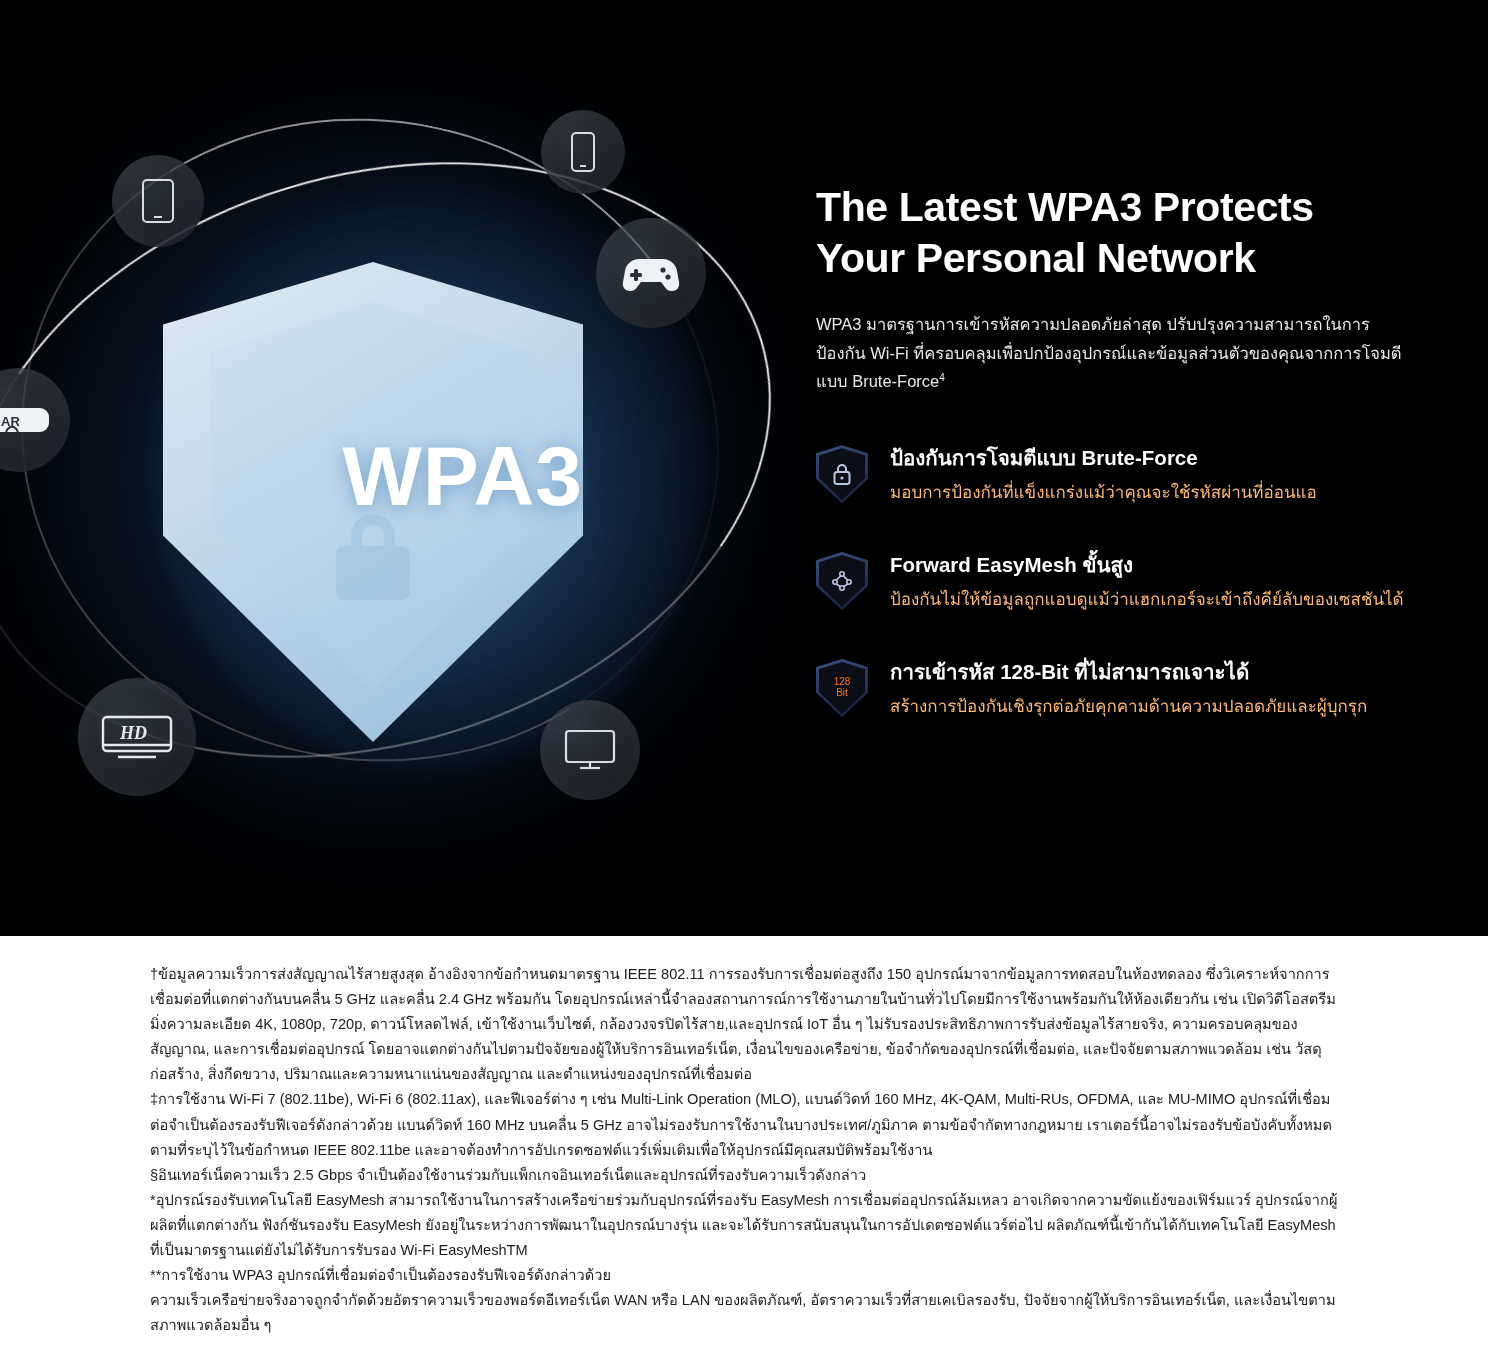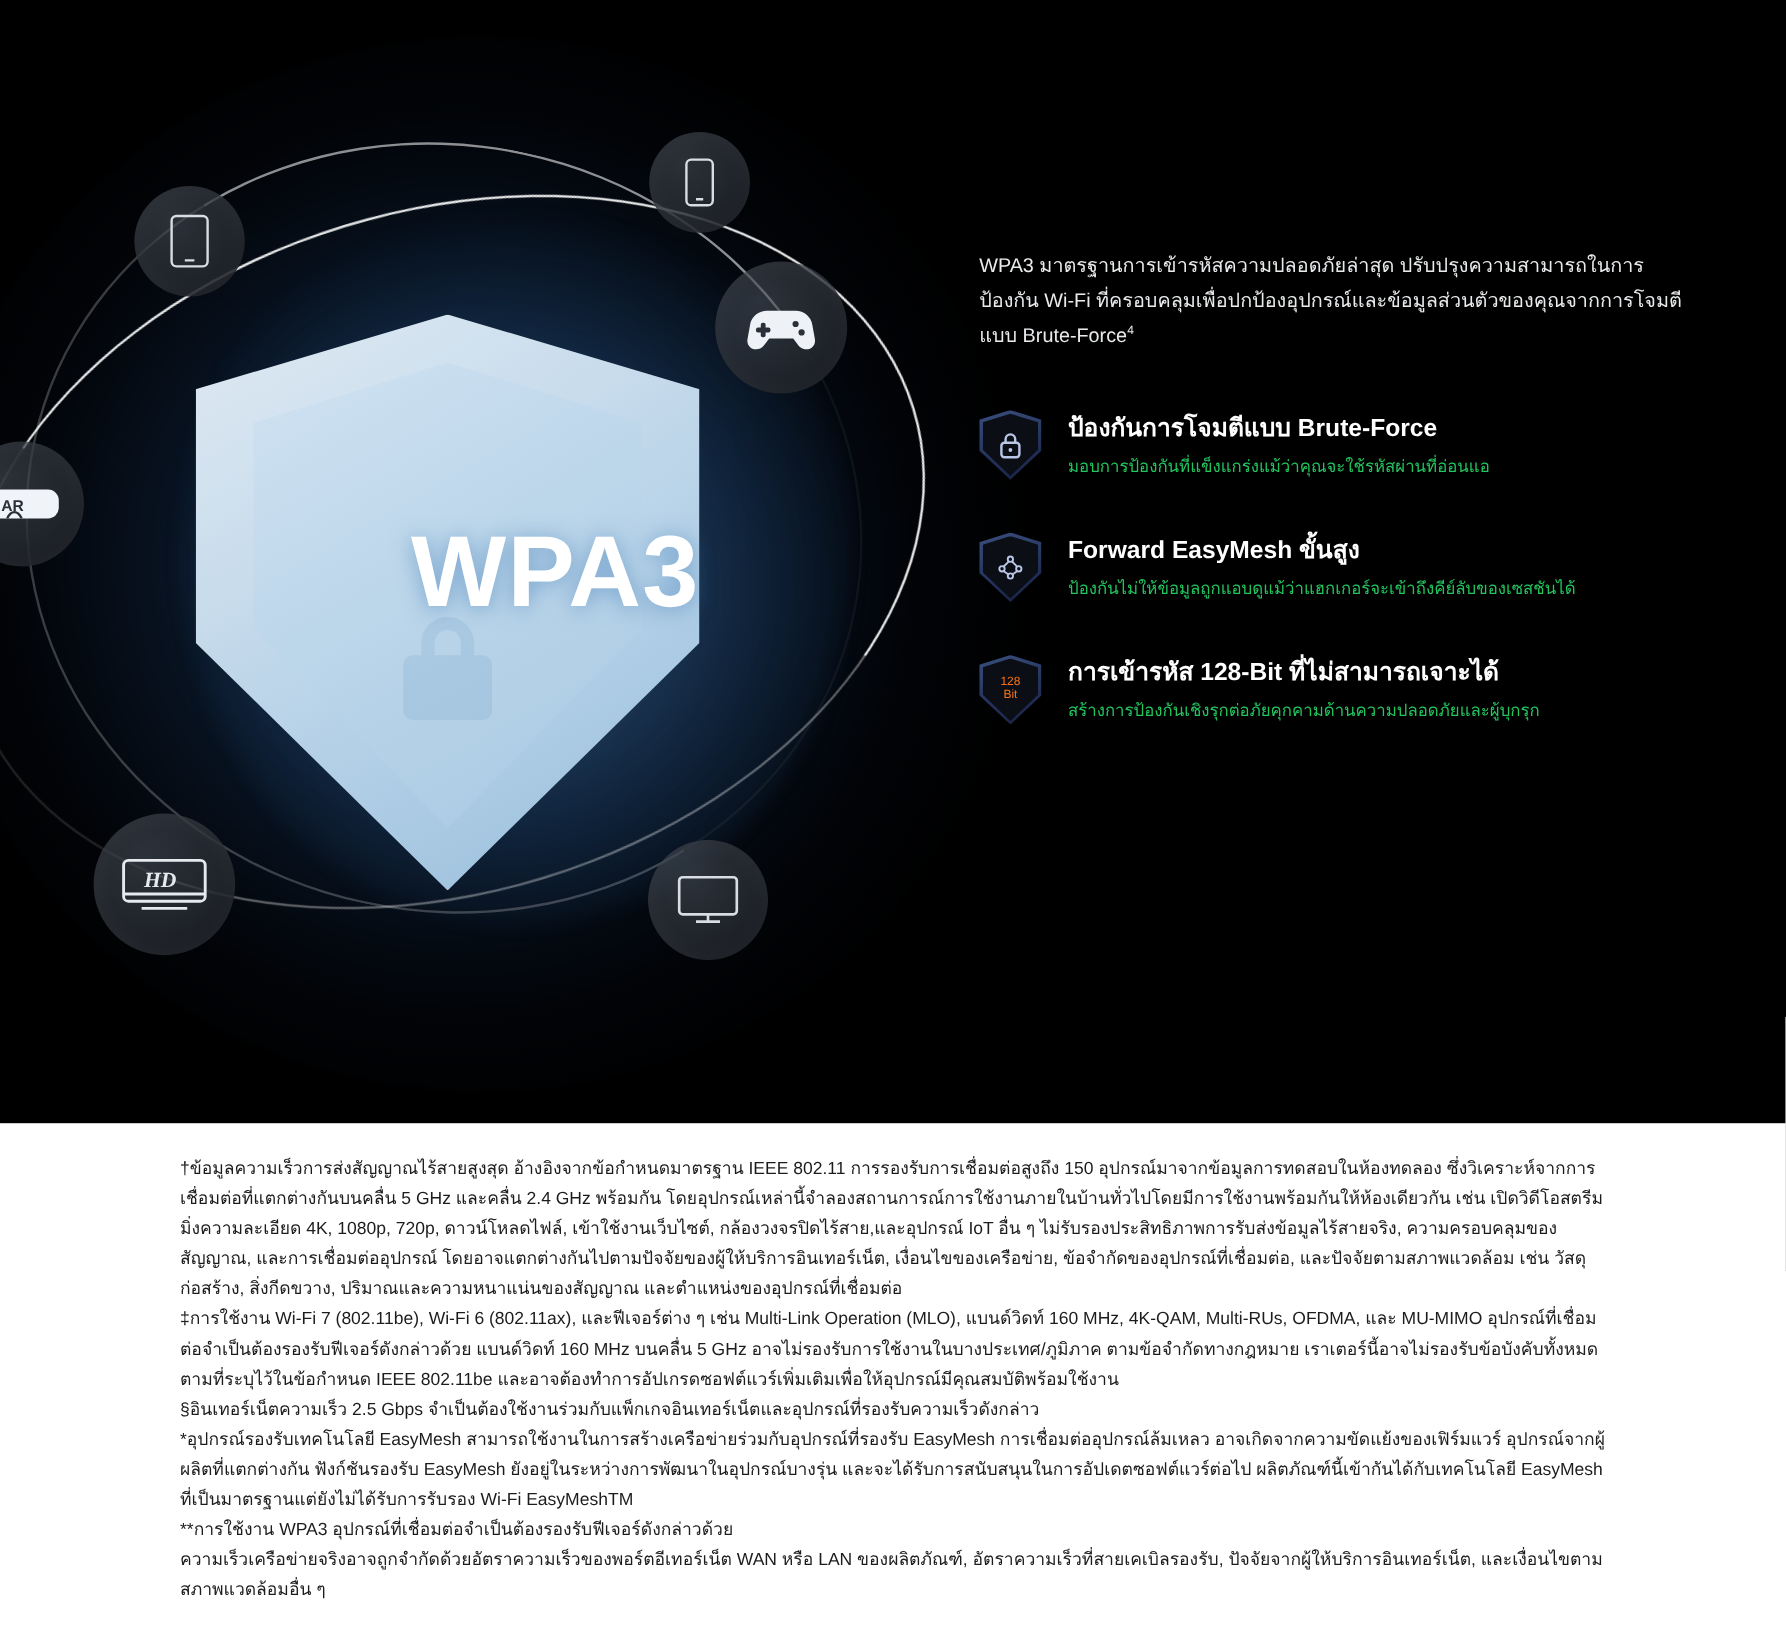--- a/index.html
+++ b/index.html
@@ -147,21 +147,21 @@
     color: #e8eaec;
     max-width: 600px;
   }
   .hero-sub sup { font-size: 10px; vertical-align: super; }
 
   .features { margin-top: 46px; }
   .feature {
     display: flex;
     gap: 22px;
     margin-bottom: 34px;
-    align-items: flex-end;
+    align-items: center;
     margin-top: 43px;
   }
   .f-icon {
     width: 52px; height: 58px;
     flex: 0 0 52px;
     position: relative;
   }
   .f-icon .badge {
     position: absolute; inset: 0;
     background: linear-gradient(160deg, #3a4f7d 0%, #22305a 60%, #17213f 100%);
@@ -186,22 +186,22 @@
   }
   .f-text { padding-top: 2px; }
   .f-title {
     font-size: 20.5px;
     font-weight: bold;
     color: #ffffff;
     line-height: 1.35;
   }
   .f-desc {
     margin-top: 7px;
-    font-size: 14px;
-    color: #22c55e;
+    font-size: 17px;
+    color: #fdba74;
     line-height: 1.6;
   }
 
   
   .notes {
     background: #ffffff;
     padding: 26px 150px 40px 150px;
     color: #1c1c1c;
   }
   .notes p {
@@ -275,20 +275,24 @@
 
     <div class="bubble b-tv">
       <svg class="ico" width="52" height="44" viewBox="0 0 52 44" fill="none" stroke="#d8dde3" stroke-width="2.2">
         <rect x="2" y="3" width="48" height="31" rx="3"></rect>
         <line x1="16" y1="40" x2="36" y2="40"></line>
         <line x1="26" y1="34" x2="26" y2="40"></line>
       </svg>
     </div>
 
     <div class="hero-copy">
+      <h1 class="hero-title">
+        <span>The Latest WPA3 Protects</span><br>
+        <span>Your Personal Network</span>
+      </h1>
 
       <p class="hero-sub">
         <span>WPA3 มาตรฐานการเข้ารหัสความปลอดภัยล่าสุด ปรับปรุงความสามารถในการป้องกัน Wi-Fi ที่ครอบคลุมเพื่อปกป้องอุปกรณ์และข้อมูลส่วนตัวของคุณจากการโจมตีแบบ Brute-Force</span><sup>4</sup>
       </p>
 
       <div class="features">
 
         <div class="feature">
           <div class="f-icon">
             <div class="badge"></div>

